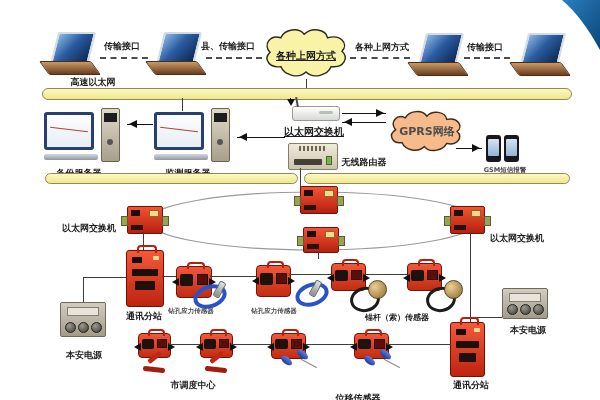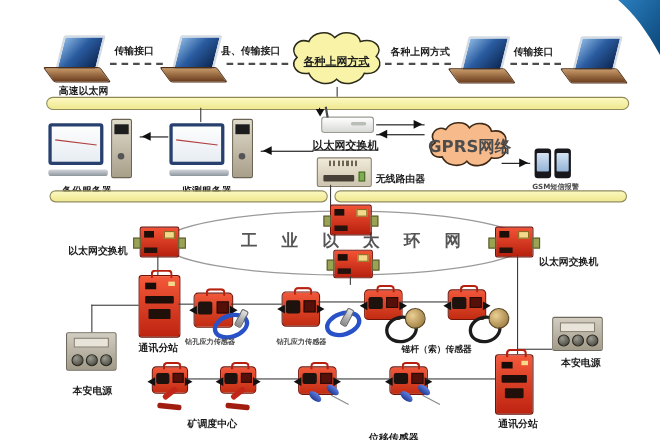--- a/index.html
+++ b/index.html
@@ -3,21 +3,21 @@
 <meta charset="utf-8">
 <style>
   html,body{margin:0;padding:0;background:#fff;}
   #stage{position:relative;width:600px;height:400px;background:#ffffff;overflow:hidden;
          font-family:"DejaVu Sans","Liberation Sans",sans-serif;}
   .abs{position:absolute;}
   
   .lbl{position:absolute;white-space:nowrap;color:#1c1c1c;font-weight:700;}
   .c{transform:translateX(-50%);}
   .s9{font-size:9px;} .s8{font-size:10px;text-decoration:underline;} .s8b{font-size:8px;} .s7{font-size:6.5px;color:#4a4a4a;}
-  .s11{font-size:15px;}
+  .s11{font-size:11px;}
   
   .hl{position:absolute;height:0;border-top:1px solid #3d3d3d;}
   .vl{position:absolute;width:0;border-left:1px solid #3d3d3d;}
   .dash{position:absolute;height:0;border-top:2px dashed #4c4c4c;}
   .ar{position:absolute;height:0;border-top:1.6px solid #111;}
   .ar.hr::after{content:"";position:absolute;right:-2px;top:-5px;border:4px solid transparent;border-left:8px solid #111;}
   .ar.hlf::before{content:"";position:absolute;left:-2px;top:-5px;border:4px solid transparent;border-right:8px solid #111;}
   .vr{position:absolute;width:0;border-left:1.4px solid #111;}
   .vr.hd::after{content:"";position:absolute;left:-4.5px;bottom:-6px;border:4px solid transparent;border-top:7px solid #111;}
   
@@ -126,21 +126,21 @@
   <div class="lbl c s9" style="left:228px;top:40px;">县、传输接口</div>
   <div class="lbl c s9" style="left:382px;top:41px;">各种上网方式</div>
   <div class="lbl c s9" style="left:485px;top:41px;">传输接口</div>
 
   <svg class="abs" style="left:260px;top:27px;" width="92" height="54" viewBox="0 0 100 60">
     <path d="M22,44 C10,46 2,36 10,28 C2,20 10,8 22,12 C26,2 42,0 48,8 C56,0 72,2 74,12 C88,8 98,18 90,27 C98,34 92,46 78,44 C74,54 58,58 50,50 C42,58 26,54 22,44 Z" fill="#f8f3a6" stroke="#2b2b1a" stroke-width="1.6"></path>
   </svg>
   <div class="lbl c s8" style="left:306px;top:49px;">各种上网方式</div>
   <div class="vl" style="left:306px;top:79px;height:9px;"></div>
 
-  <div class="lbl c s9" style="left:76px;top:76px;">高速以太网</div>
+  <div class="lbl c s9" style="left:93px;top:76px;">高速以太网</div>
   <div class="ybar" style="left:42px;top:88px;width:528px;height:10px;"></div>
 
   <div class="vl" style="left:182px;top:98px;height:13px;"></div>
   <div class="vr hd" style="left:290px;top:98px;height:6px;"></div>
 
   <div class="server" style="left:44px;top:108px;">
     <div class="mon">
         <div class="scrn"></div>
       </div>
       <div class="kbd"></div>
@@ -182,21 +182,20 @@
     </div>
   <div class="lbl c s9" style="left:364px;top:156px;">无线路由器</div>
 
   <div class="ybar" style="left:45px;top:173px;width:251px;height:9px;"></div>
   <div class="ybar" style="left:304px;top:173px;width:264px;height:9px;"></div>
   <div class="vl" style="left:300px;top:168px;height:21px;"></div>
 
   <svg class="abs" style="left:146px;top:190px;" width="334" height="62" viewBox="0 0 334 62">
     <ellipse cx="167" cy="31" rx="165" ry="29" fill="none" stroke="#9a9a9a" stroke-width="1.2"></ellipse>
   </svg>
-  <div class="lbl c s11 ring-text" style="left:330px;top:210px;">工业以太环网</div>
 
   <div class="rnode" style="left:300px;top:186px;width:36px;height:26px;">
       <div class="n1"></div>
       <div class="n2"></div>
       <div class="n3"></div>
     </div>
   <div class="rnode" style="left:303px;top:227px;width:34px;height:24px;">
       <div class="n1"></div>
       <div class="n2"></div>
       <div class="n3"></div>
@@ -285,21 +284,21 @@
     </div>
   <div class="clamp" style="left:143px;top:355px;"></div>
   <div class="hl" style="left:169px;top:344px;width:31px;"></div>
   <div class="sens" style="left:200px;top:333px;width:31px;height:23px;">
       <div class="win"></div>
       <div class="chip"></div>
       <div class="aL"></div>
       <div class="aR"></div>
     </div>
   <div class="clamp" style="left:205px;top:355px;"></div>
-  <div class="lbl c s9" style="left:193px;top:379px;">矿调度中心</div>
+  <div class="lbl c s9" style="left:193px;top:379px;">市调度中心</div>
   <div class="hl" style="left:231px;top:344px;width:40px;"></div>
 
   <div class="sens" style="left:271px;top:333px;width:33px;height:24px;">
       <div class="win"></div>
       <div class="chip"></div>
       <div class="aL"></div>
       <div class="aR"></div>
     </div>
   <div class="dbit" style="left:280px;top:357px;"></div>
   <div class="dbit" style="left:296px;top:351px;"></div>

